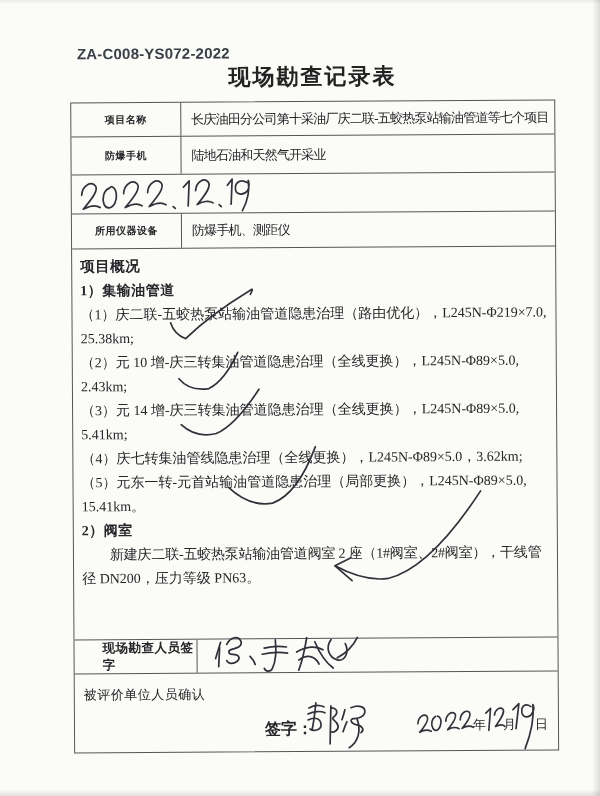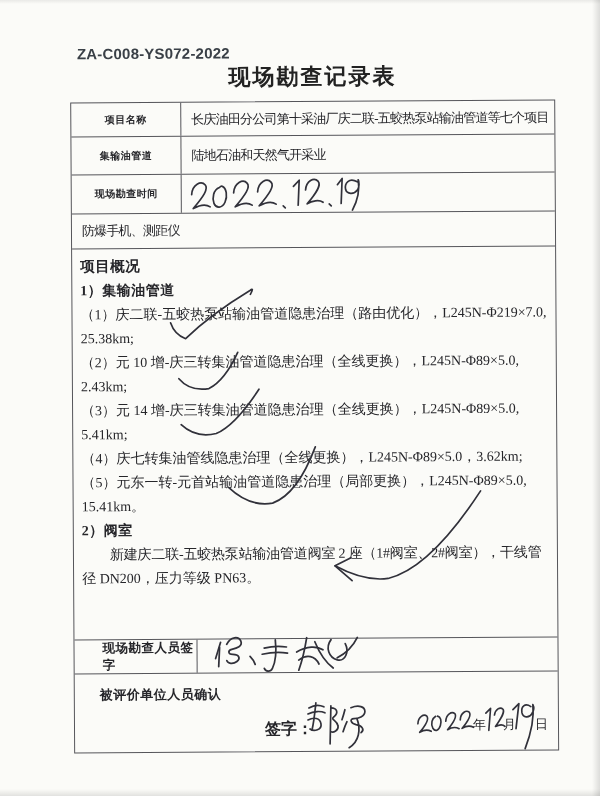--- a/index.html
+++ b/index.html
@@ -42,21 +42,21 @@
   .ov-line.indent{padding-left:28px;letter-spacing:-0.2px;}
 
   .checks{position:absolute;left:0;top:0;width:485px;height:391px;pointer-events:none;}
   .checks path, .hand path{fill:none;stroke:var(--ink);stroke-width:1.7;
     stroke-linecap:round;stroke-linejoin:round;}
   .hand{position:absolute;overflow:visible;}
 
   .sig-survey{left:16px;top:-7px;width:152px;height:46px;}
   .hand-date{left:6px;top:1px;width:178px;height:40px;transform:rotate(-2deg);}
 
-  .confirm-label{position:absolute;left:9px;top:12px;font-weight:700;font-size:13px;letter-spacing:.5px;margin-left:16px;}
+  .confirm-label{position:absolute;left:9px;top:12px;font-weight:400;font-size:13px;letter-spacing:.5px;}
   .sign-line{position:absolute;left:0;top:38px;width:100%;height:40px;}
   .sign-prefix{position:absolute;left:190px;top:8px;font-weight:700;font-size:16px;}
   .sig-confirm{left:226px;top:-12px;width:66px;height:54px;}
   .d-year{left:342px;top:-2px;width:58px;height:30px;}
   .d-month{left:409px;top:-6px;width:21px;height:32px;}
   .d-day{left:436px;top:-10px;width:24px;height:52px;}
   .unit{position:absolute;top:6px;font-size:13px;}
   .u-year{left:398px;} .u-month{left:428px;} .u-day{left:460px;}
 </style>
 </head>
@@ -69,43 +69,43 @@
     <div class="title">现场勘查记录表</div>
 
     <div class="tbl">
 
       <div class="row r1">
         <div class="lc">项目名称</div>
         <div class="vc">长庆油田分公司第十采油厂庆二联-五蛟热泵站输油管道等七个项目</div>
       </div>
 
       <div class="row r2">
-        <div class="lc">集输油管道</div>
+        <div class="lc">防爆手机</div>
         <div class="vc">陆地石油和天然气开采业</div>
       </div>
 
       <div class="row r3">
-        <div class="lc">现场勘查时间</div>
         <div class="vc">
           <svg class="hand hand-date" viewBox="0 0 178 40" aria-label="2022. 12. 19">
             <path d="M4,16 C5,6 14,2 18,7 C21,11 16,18 5,30 C11,27 18,26 22,29"></path>
             <path d="M32,10 C26,12 24,20 26,26 C28,31 34,31 37,25 C40,19 39,11 35,9 C34,8 32,10 32,10"></path>
             <path d="M46,16 C47,6 56,2 60,7 C63,11 58,18 47,30 C53,27 60,26 64,29"></path>
             <path d="M70,16 C71,6 80,2 84,7 C87,11 82,18 71,30 C77,27 84,26 88,29"></path>
             <path d="M95,31 l2,2"></path>
             <path d="M106,12 L112,6 L110,31"></path>
             <path d="M118,16 C119,7 127,3 131,8 C134,12 129,19 119,30 C124,27 131,26 135,29"></path>
             <path d="M141,31 l2,2"></path>
             <path d="M150,12 L155,6 L153,31"></path>
             <path d="M170,10 C162,5 157,11 158,17 C159,22 166,23 170,18 C172,15 172,10 171,8 C172,16 171,26 164,38"></path>
           </svg>
         </div>
       </div>
 
       <div class="row r4">
+        <div class="lc">所用仪器设备</div>
         <div class="vc">防爆手机、测距仪</div>
       </div>
 
       <div class="row r5">
         <div class="ov-head">项目概况</div>
         <div class="ov-line bold">1）集输油管道</div>
         <div class="ov-line">（1）庆二联-五蛟热泵站输油管道隐患治理（路由优化），L245N-Φ219×7.0,</div>
         <div class="ov-line">25.38km;</div>
         <div class="ov-line">（2）元 10 增-庆三转集油管道隐患治理（全线更换），L245N-Φ89×5.0,</div>
         <div class="ov-line">2.43km;</div>

